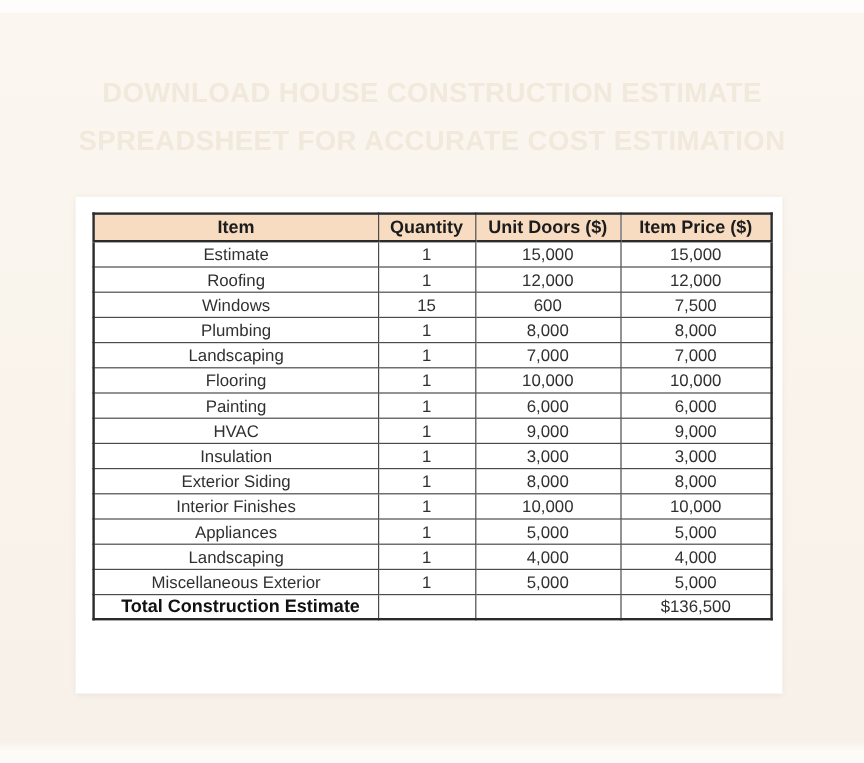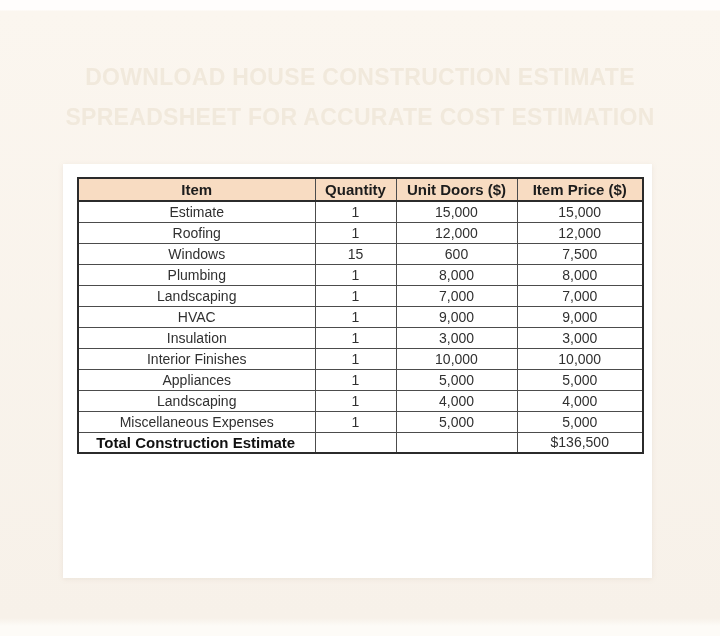--- a/index.html
+++ b/index.html
@@ -85,22 +85,22 @@
     background: var(--header-bg);
     font-weight: 700;
     font-size: 15px;
     color: var(--header-text-color);
     height: 23px;
     border-bottom: 2px solid var(--outer-border-color);
   }
   table.estimate tfoot td.footer-label {
     font-weight: 700;
     font-size: 15px;
-    text-align: center;
-    padding-left: 0;
+    text-align: left;
+    padding-left: 22px;
     color: #111111;
   }
 </style>
 </head>
 <body>
 
 <div class="banner">
   <div>DOWNLOAD HOUSE CONSTRUCTION ESTIMATE</div>
   <div>SPREADSHEET FOR ACCURATE COST ESTIMATION</div>
 </div>
@@ -146,51 +146,69 @@
         <td>8,000</td>
         <td>8,000</td>
       </tr>
       <tr>
         <td>Landscaping</td>
         <td>1</td>
         <td>7,000</td>
         <td>7,000</td>
       </tr>
       <tr>
+        <td>Flooring</td>
+        <td>1</td>
+        <td>10,000</td>
+        <td>10,000</td>
+      </tr>
+      <tr>
+        <td>Painting</td>
+        <td>1</td>
+        <td>6,000</td>
+        <td>6,000</td>
+      </tr>
+      <tr>
         <td>HVAC</td>
         <td>1</td>
         <td>9,000</td>
         <td>9,000</td>
       </tr>
       <tr>
         <td>Insulation</td>
         <td>1</td>
         <td>3,000</td>
         <td>3,000</td>
       </tr>
       <tr>
+        <td>Exterior Siding</td>
+        <td>1</td>
+        <td>8,000</td>
+        <td>8,000</td>
+      </tr>
+      <tr>
         <td>Interior Finishes</td>
         <td>1</td>
         <td>10,000</td>
         <td>10,000</td>
       </tr>
       <tr>
         <td>Appliances</td>
         <td>1</td>
         <td>5,000</td>
         <td>5,000</td>
       </tr>
       <tr>
         <td>Landscaping</td>
         <td>1</td>
         <td>4,000</td>
         <td>4,000</td>
       </tr>
       <tr>
-        <td>Miscellaneous Expenses</td>
+        <td>Miscellaneous Exterior</td>
         <td>1</td>
         <td>5,000</td>
         <td>5,000</td>
       </tr>
     </tbody>
     <tfoot>
       <tr>
         <td class="footer-label">Total Construction Estimate</td>
         <td></td>
         <td></td>

